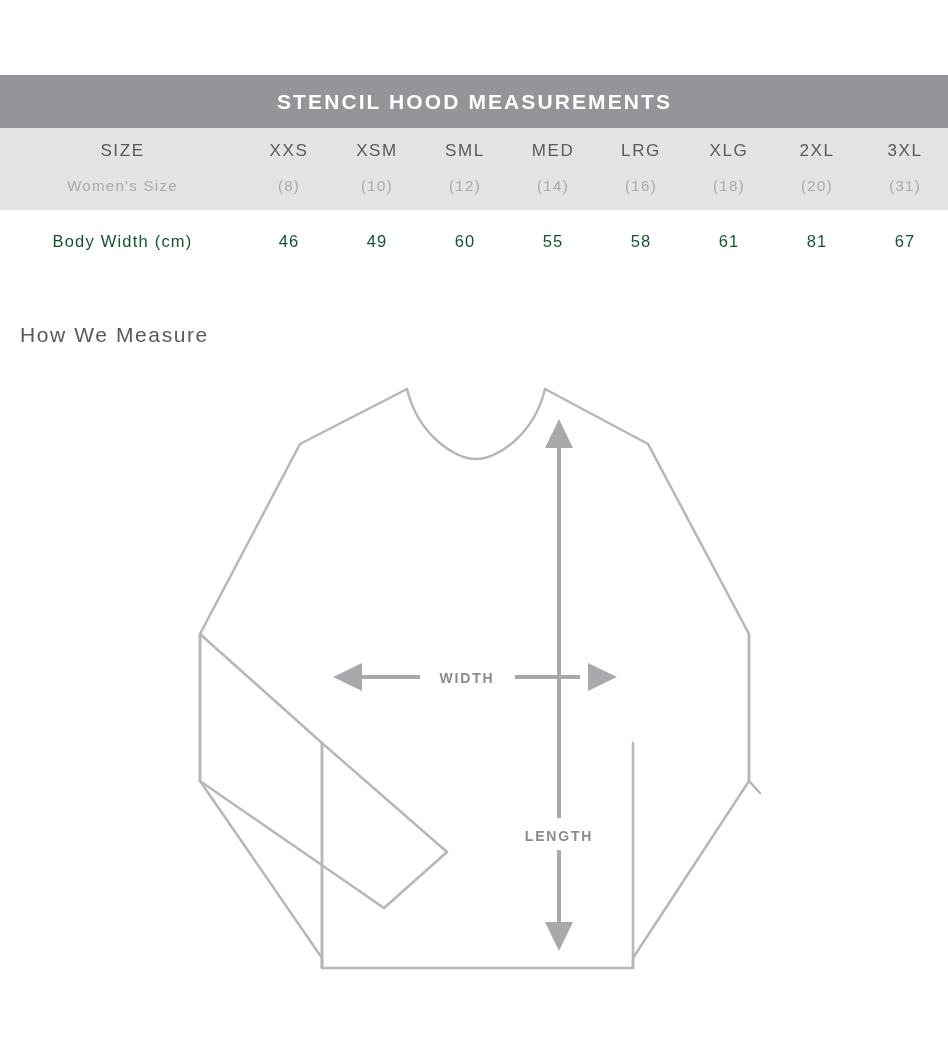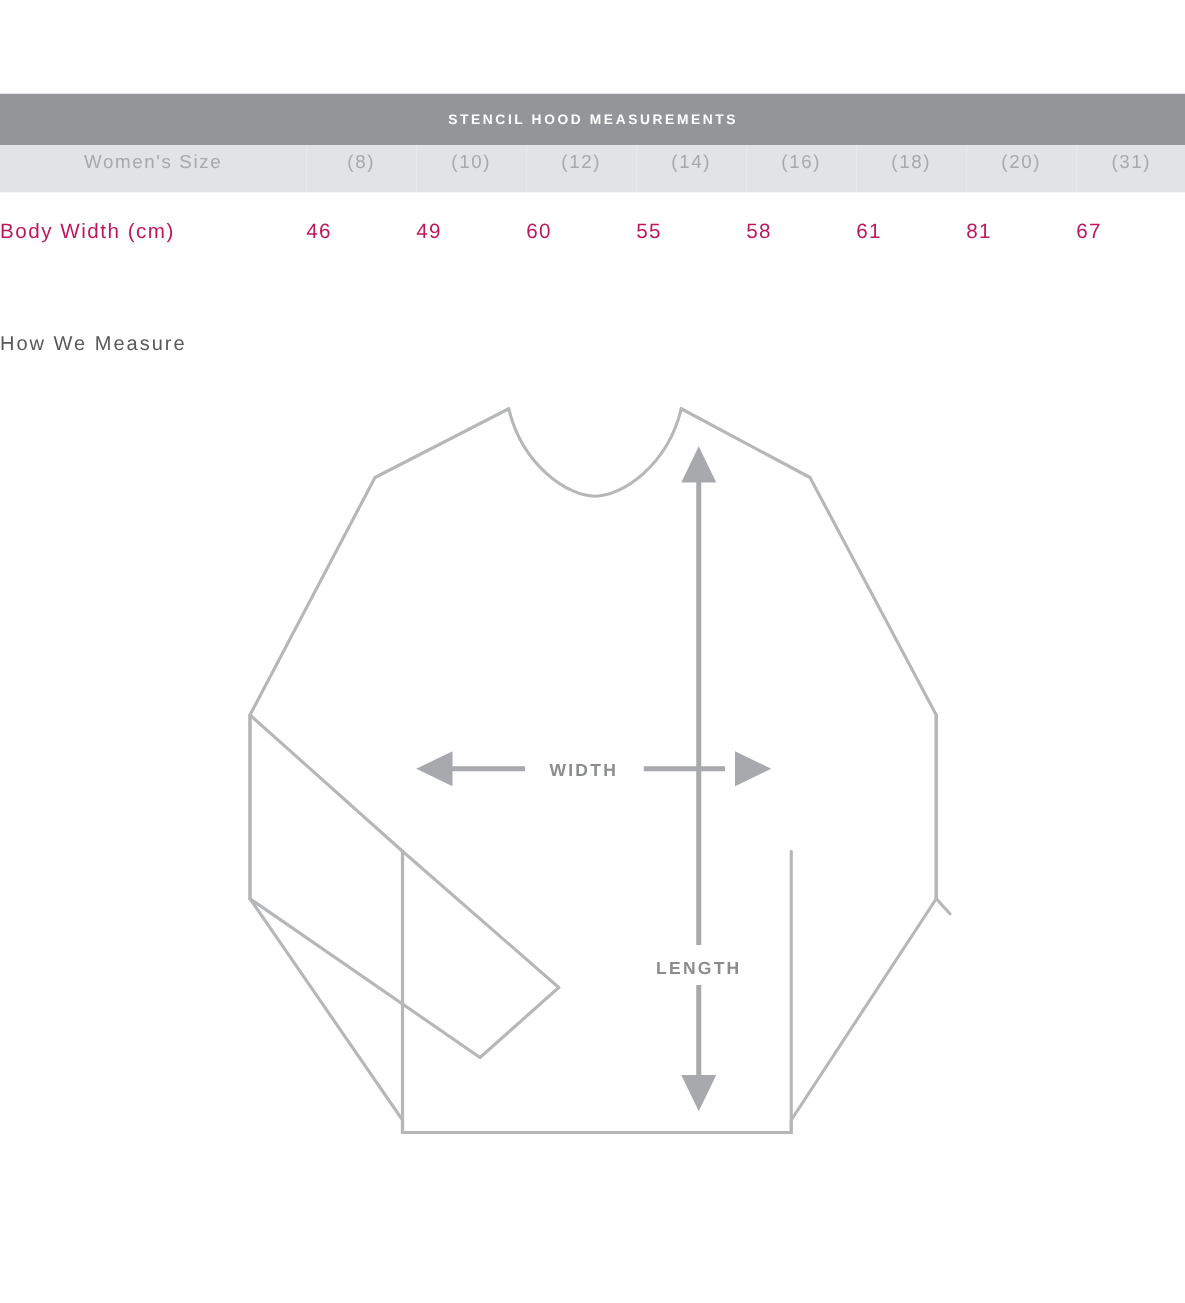--- a/index.html
+++ b/index.html
@@ -27,21 +27,21 @@
     width: 948px;
     border-collapse: collapse;
     table-layout: fixed;
     margin-top: 75px;
   }
 
   .title-row td {
     background: #939598;
     color: #ffffff;
     text-align: center;
-    font-size: 11px;
+    font-size: 21px;
     font-weight: bold;
     letter-spacing: 2.1px;
     padding: 15px 0 14px 0;
   }
 
   .header-row td {
     background: #e2e3e4;
     text-align: center;
     font-size: 17px;
     color: #58595b;
@@ -58,40 +58,40 @@
     background: #e2e3e4;
     text-align: center;
     font-size: 15px;
     color: #a7a9ac;
     letter-spacing: 1.3px;
     padding: 5px 0 16px 0;
     margin-top: 16px;
   }
 
   .data-row td {
-    text-align: left;
+    text-align: center;
     font-size: 16.5px;
-    color: #be185d;
+    color: #14532d;
     letter-spacing: 1.1px;
     padding: 22px 0 20px 0;
     background: #ffffff;
   }
   .data-row td.rowlabel {
     letter-spacing: 1.2px;
   }
 
   col.labelcol { width: 245px; }
   col.datacol { width: 88px; }
 
   
   .how-we-measure {
-    font-size: 16px;
+    font-size: 21px;
     color: #58595b;
     letter-spacing: 1.6px;
-    margin: 52px 0 0 0;
+    margin: 52px 0 0 20px;
   }
 
   .diagram-wrap {
     width: 752px;
     margin-top: 16px;
     position: relative;
   }
 
   .diagram-label {
     font-size: 14px;
@@ -114,20 +114,31 @@
         <col class="datacol">
         <col class="datacol">
       <col class="datacol">
         <col class="datacol">
         <col class="datacol">
         <col class="datacol">
     </colgroup>
     <tbody>
       <tr class="title-row">
         <td colspan="9">STENCIL HOOD MEASUREMENTS</td>
+      </tr>
+      <tr class="header-row">
+        <td class="rowlabel">SIZE</td>
+        <td>XXS</td>
+        <td>XSM</td>
+        <td>SML</td>
+        <td>MED</td>
+        <td>LRG</td>
+        <td>XLG</td>
+        <td>2XL</td>
+        <td>3XL</td>
       </tr>
       <tr class="subheader-row">
         <td>Women's Size</td>
         <td>(8)</td>
         <td>(10)</td>
         <td>(12)</td>
         <td>(14)</td>
         <td>(16)</td>
         <td>(18)</td>
         <td>(20)</td>

